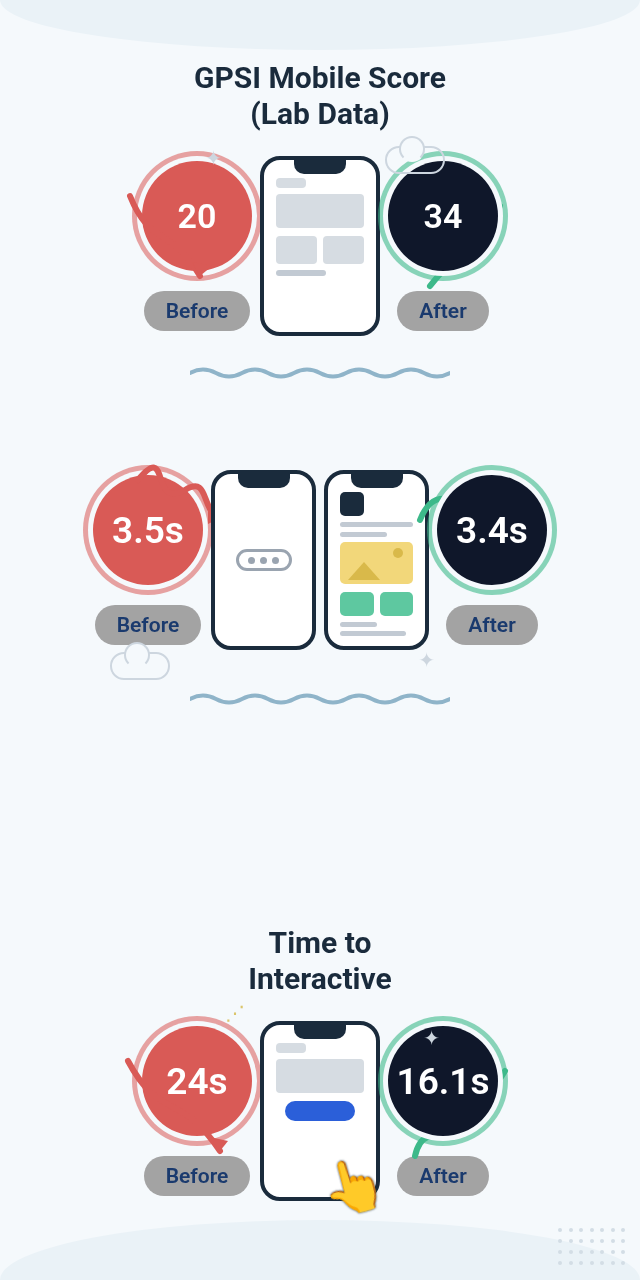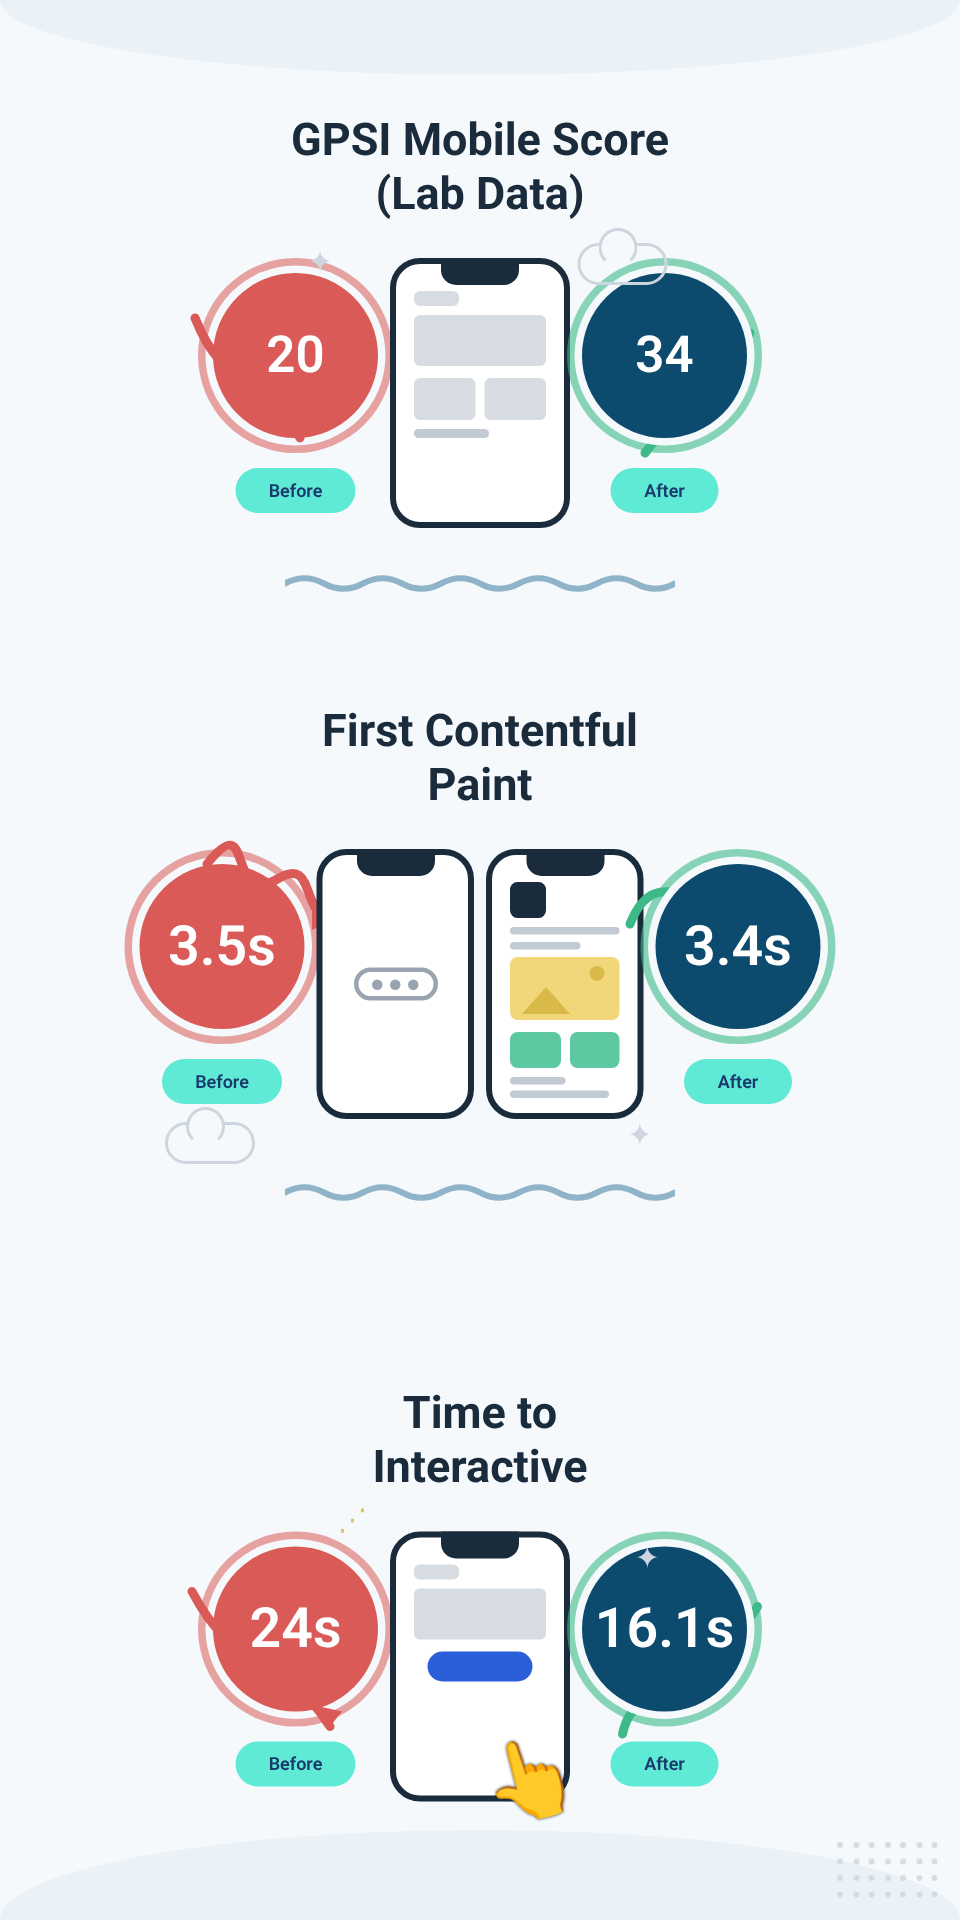--- a/index.html
+++ b/index.html
@@ -40,21 +40,21 @@
     background: #d3dde5;
   }
 
   .section {
     position: absolute;
     left: 0; right: 0;
     display: flex;
     flex-direction: column;
     align-items: center;
   }
-  .section-1 { top: 76px; }
+  .section-1 { top: 60px; }
   .section-2 { top: 470px; }
   .section-3 { top: 877px; margin-top: 48px; }
 
   .title {
     font-size: 30px;
     font-weight: 700;
     color: #1a2b3c;
     text-align: center;
     line-height: 1.2;
     margin-bottom: 24px;
@@ -86,30 +86,30 @@
     color: #fff;
     font-size: 34px;
     font-weight: 600;
     position: relative;
   }
   .circle.red {
     background: #d95a56;
     box-shadow: 0 0 0 5px #f5f9fc, 0 0 0 10px rgba(217,90,86,0.55);
   }
   .circle.green {
-    background: #0c4a6e;
+    background: #0f172a;
     box-shadow: 0 0 0 5px #f5f9fc, 0 0 0 10px rgba(61,185,138,0.6);
   }
   .circle.sm { font-size: 37px; }
 
   .pill {
-    background: #5eead4;
+    background: #a3a3a3;
     color: #1a3a6e;
     font-weight: 600;
-    font-size: 12px;
+    font-size: 21px;
     padding: 8px 22px;
     border-radius: 999px;
   }
 
   
   .phone {
     width: 120px;
     height: 180px;
     border: 4px solid #1a2b3c;
     border-radius: 20px;
@@ -329,22 +329,20 @@
     <span class="sparkle" style="top:-10px; left:205px;">✦</span>
     <div class="cloud" style="top:-10px; right:195px;"></div>
   </div>
 
   <svg class="wavy" viewBox="0 0 260 14">
     <path d="M0 7 Q 13 0 26 7 T 52 7 T 78 7 T 104 7 T 130 7 T 156 7 T 182 7 T 208 7 T 234 7 T 260 7" stroke="#8fb4c9" stroke-width="4" fill="none" stroke-linecap="round"></path>
   </svg>
 </div>
 
 <div class="section section-2">
-  <div class="title">First Contentful
-Paint</div>
   <div class="row">
 
     <div class="badge-col">
       <div class="circle red sm">
         <span>3.5s</span>
       </div>
       <div class="pill">Before</div>
     </div>
 
     <svg class="arrow-red" width="100" height="90" viewBox="0 0 100 90" style="top:-20px; left:130px;">

